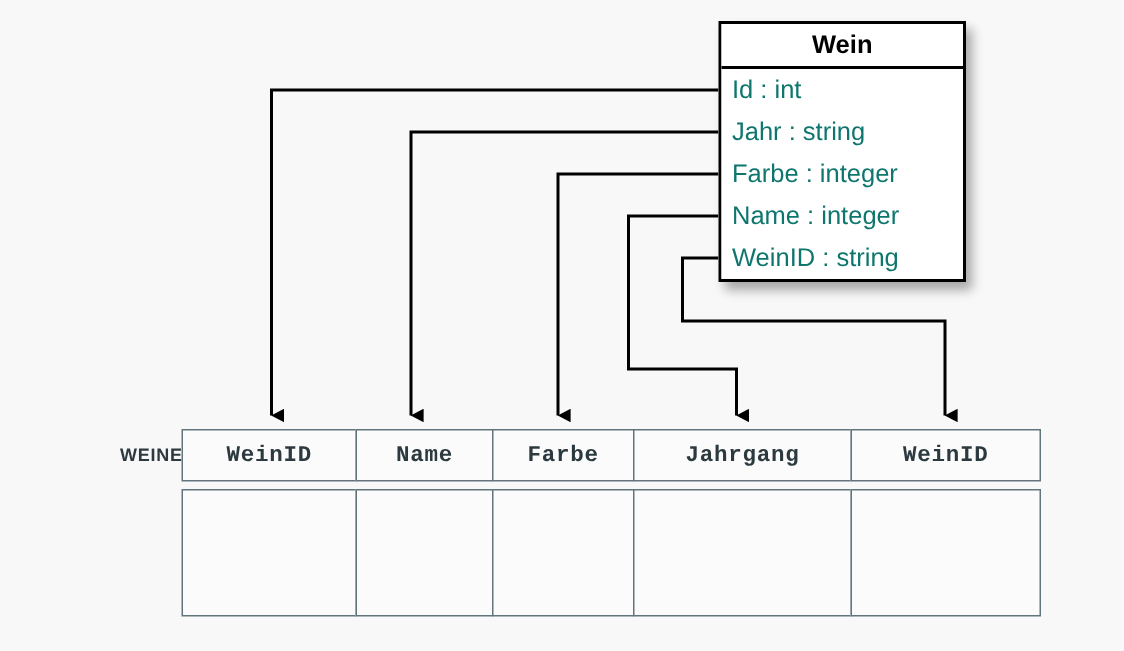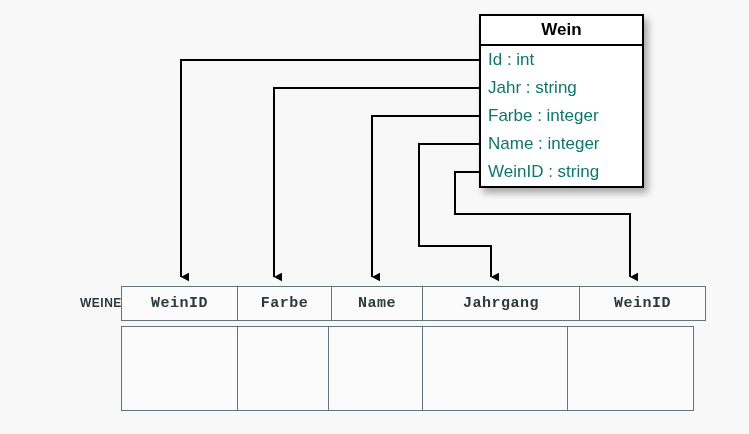--- a/index.html
+++ b/index.html
@@ -146,23 +146,23 @@
       <li class="uml-attr">Name : integer</li>
       <li class="uml-attr">WeinID : string</li>
     </ul>
   </div>
 
   <div class="rel-table-label">WEINE</div>
 
   <div class="rel-table">
     <div class="rel-head-row">
       <div class="rel-cell" style="width:117px">WeinID</div>
+      <div class="rel-cell" style="width:92px">Name</div>
       <div class="rel-cell" style="width:95px">Farbe</div>
-      <div class="rel-cell" style="width:92px">Name</div>
-      <div class="rel-cell" style="width:158px">Jahrgang</div>
+      <div class="rel-cell" style="width:146px">Jahrgang</div>
       <div class="rel-cell" style="width:127px">WeinID</div>
     </div>
     <div class="rel-body-row">
       <div class="rel-cell" style="width:117px"></div>
       <div class="rel-cell" style="width:92px"></div>
       <div class="rel-cell" style="width:95px"></div>
       <div class="rel-cell" style="width:146px"></div>
       <div class="rel-cell" style="width:127px"></div>
     </div>
   </div>

